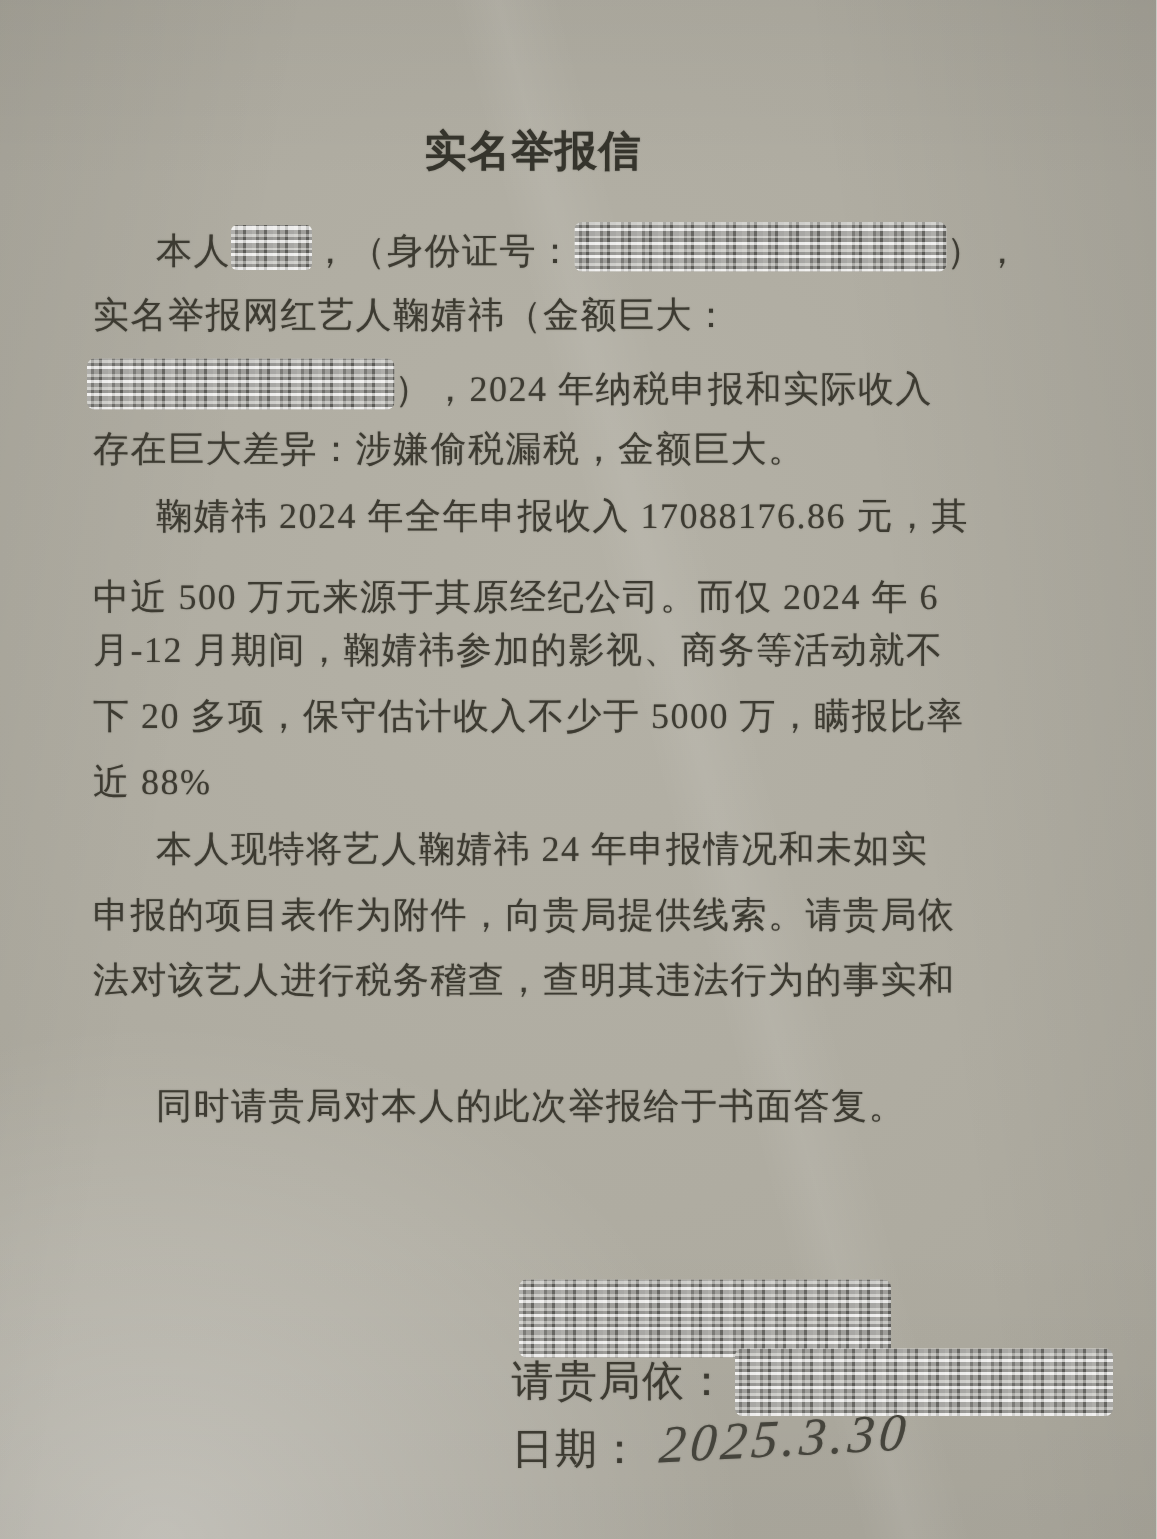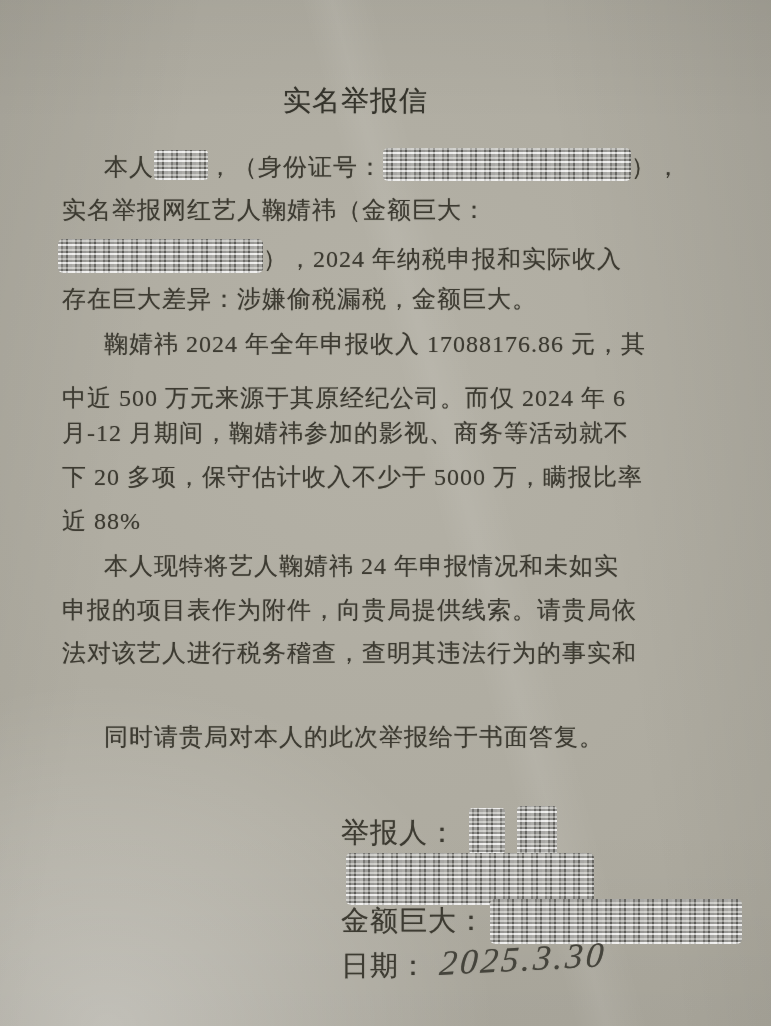--- a/index.html
+++ b/index.html
@@ -12,21 +12,21 @@
     background:
       radial-gradient(120% 80% at 14% 100%, rgba(255,255,255,0.30), rgba(255,255,255,0) 42%),
       linear-gradient(75deg, rgba(255,255,255,0) 55%, rgba(255,255,255,0.07) 58%, rgba(255,255,255,0) 62%),
       linear-gradient(100deg, rgba(0,0,0,0.06) 0%, rgba(0,0,0,0) 22%),
       linear-gradient(262deg, rgba(0,0,0,0.07) 0%, rgba(0,0,0,0) 26%),
       linear-gradient(180deg, rgba(0,0,0,0.04) 0%, rgba(0,0,0,0) 12%, rgba(0,0,0,0) 80%, rgba(0,0,0,0.03) 100%),
       radial-gradient(140% 120% at 48% 38%, #b4b1a6 0%, #aca99e 55%, #a29f94 100%);
   }
   .title{
     position:absolute;left:283px;top:82px;
-    font-size:28px;font-weight:normal;color:#35342c;
+    font-size:28px;font-weight:bold;color:#35342c;
     letter-spacing:1px;text-shadow:0 0 1px rgba(55,52,44,.55);
   }
   .line{
     position:absolute;left:62px;width:640px;
     font-size:24px;color:#3d3b32;letter-spacing:1px;white-space:nowrap;
     text-shadow:0 0 1px rgba(60,57,48,.5);
   }
   .indent{padding-left:42px;}
   .sig-line{
     position:absolute;left:341px;width:420px;
@@ -72,26 +72,23 @@
   <div class="line" style="top:417px">月-12 月期间，鞠婧祎参加的影视、商务等活动就不</div>
   <div class="line" style="top:461px">下 20 多项，保守估计收入不少于 5000 万，瞒报比率</div>
   <div class="line" style="top:505px">近 88%</div>
 
   <div class="line indent" style="top:550px">本人现特将艺人鞠婧祎 24 年申报情况和未如实</div>
   <div class="line" style="top:594px">申报的项目表作为附件，向贵局提供线索。请贵局依</div>
   <div class="line" style="top:637px">法对该艺人进行税务稽查，查明其违法行为的事实和</div>
 
   <div class="line indent" style="top:721px">同时请贵局对本人的此次举报给于书面答复。</div>
 
-  <div class="sig-line" style="top:806px">
-    <span>举报人：</span><span class="redact small" style="width:36px;height:46px;margin-left:12px;vertical-align:-12px;"></span><span class="redact small" style="width:40px;height:52px;margin-left:12px;vertical-align:-16px;"></span>
-  </div>
   <div class="sig-line" style="top:853px">
     <span class="redact" style="width:248px;height:52px;margin-left:5px;vertical-align:-18px;"></span>
   </div>
   <div class="sig-line" style="top:899px">
-    <span>金额巨大：</span><span class="redact" style="width:252px;height:45px;margin-left:4px;vertical-align:-14px;"></span>
+    <span>请贵局依：</span><span class="redact" style="width:252px;height:45px;margin-left:4px;vertical-align:-14px;"></span>
   </div>
   <div class="sig-line" style="top:944px">
     <span>日期：</span><span class="handwriting">2025.3.30</span>
   </div>
 
 </div>
 
 </body></html>

